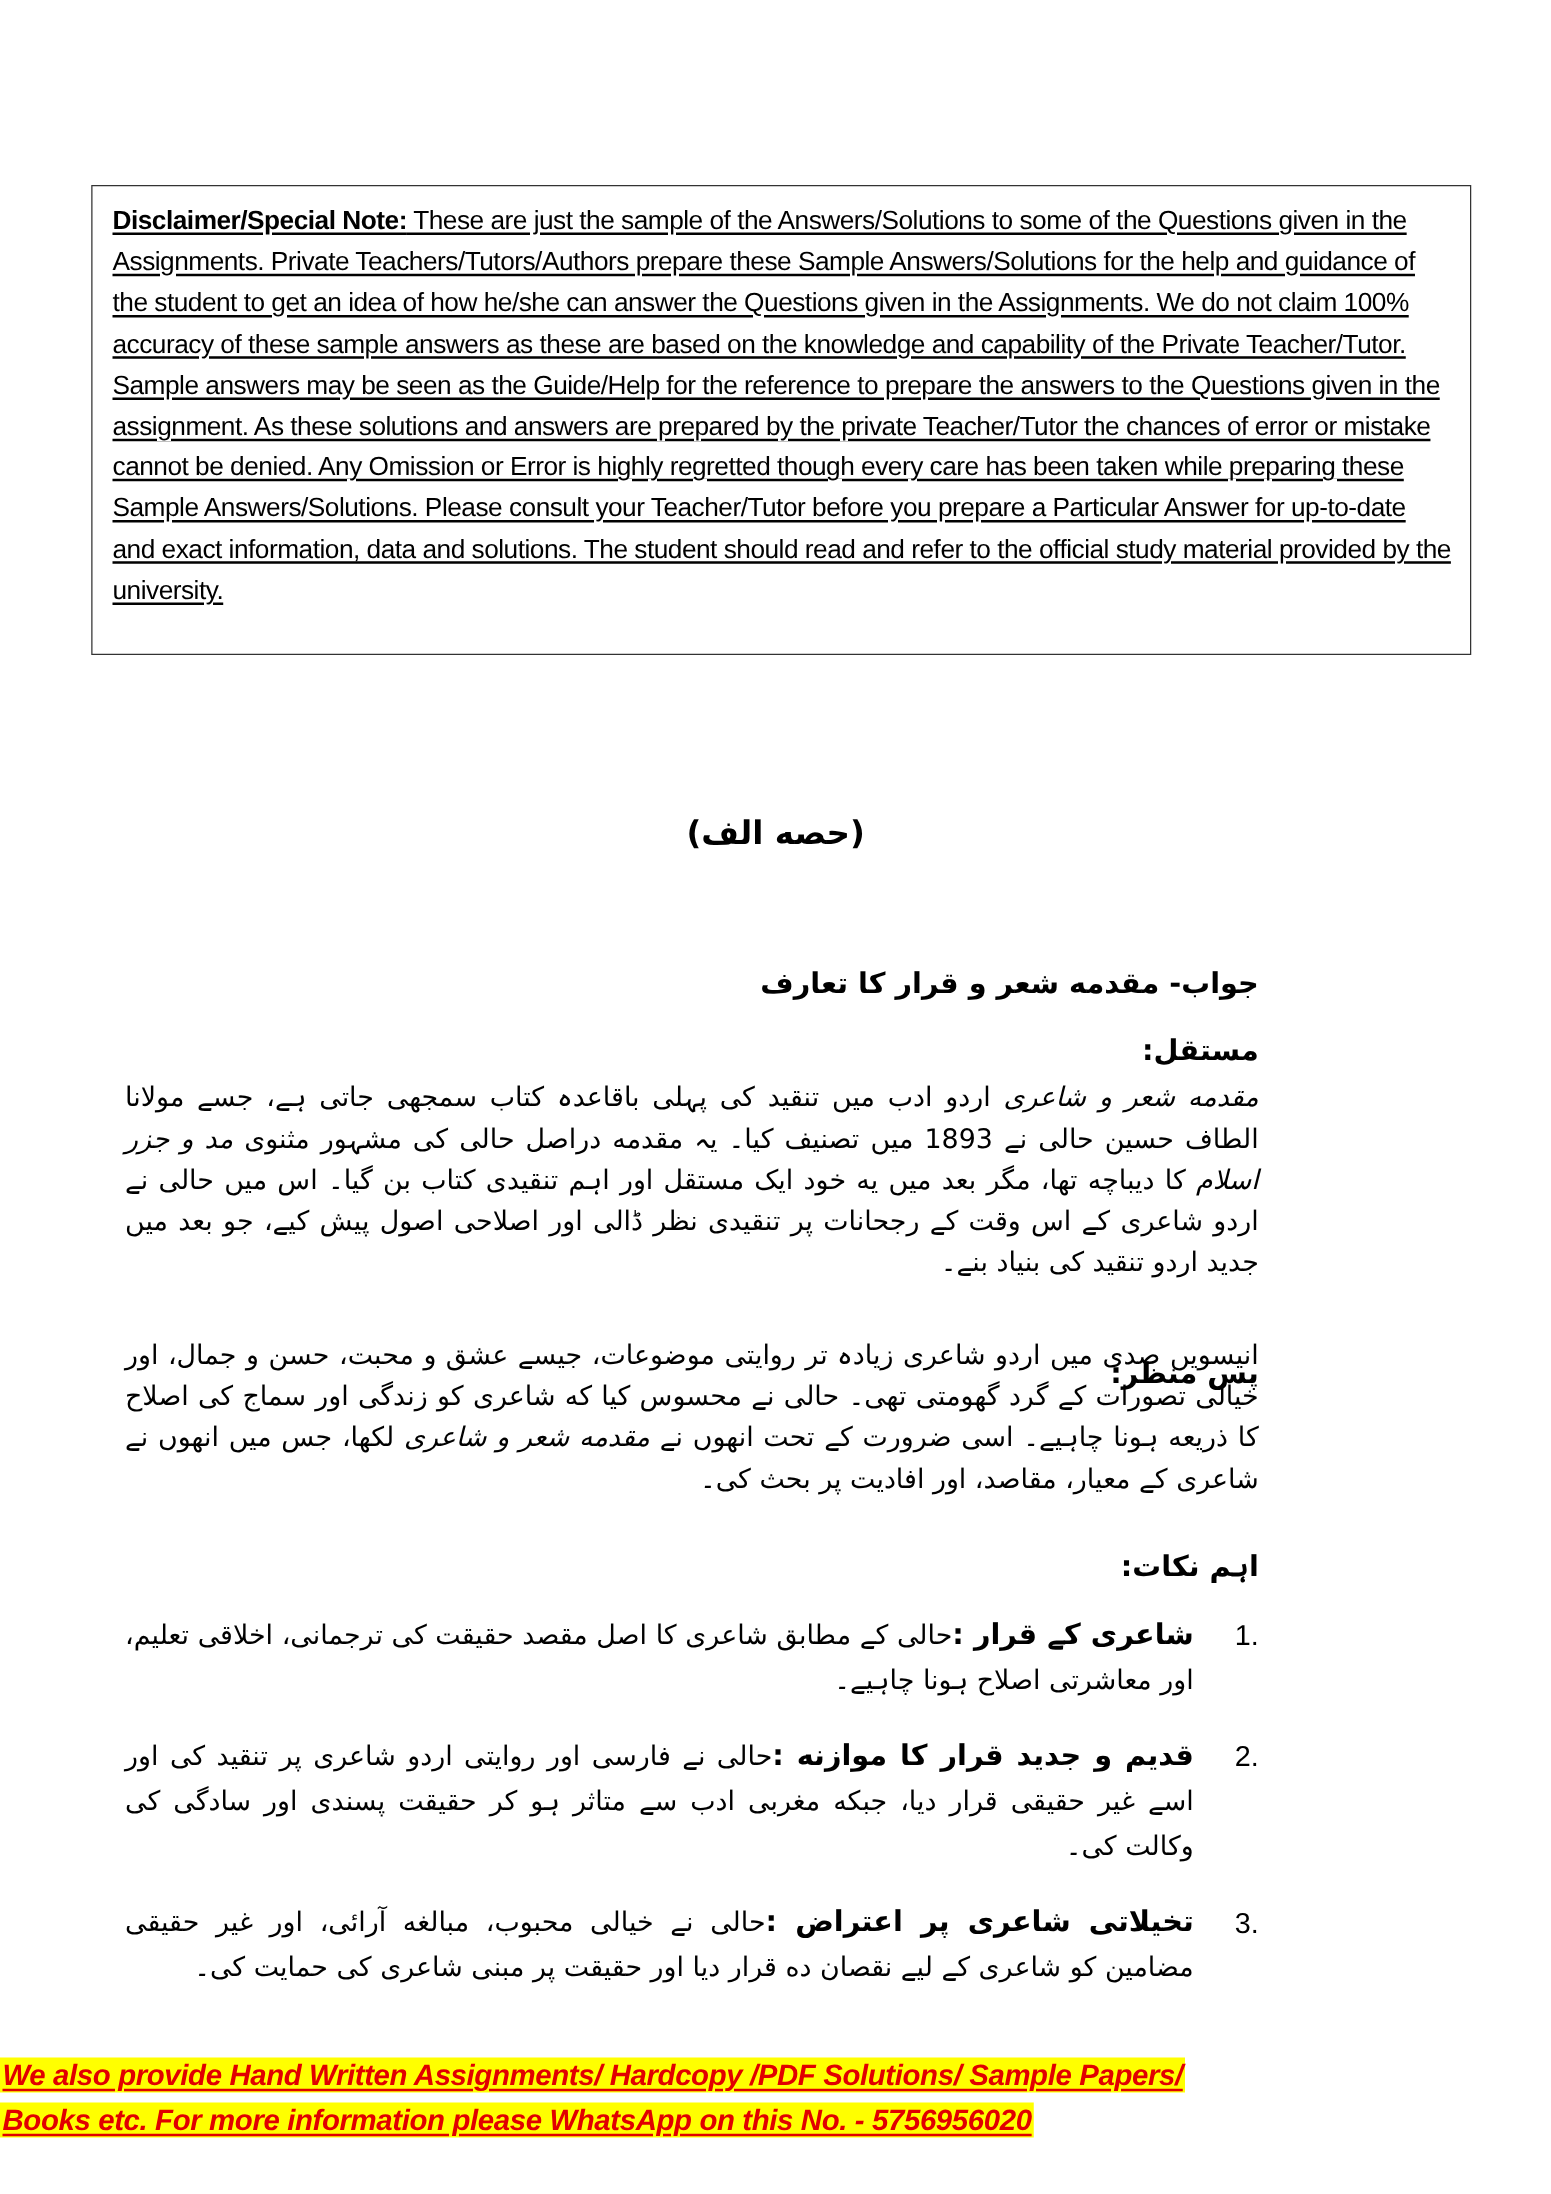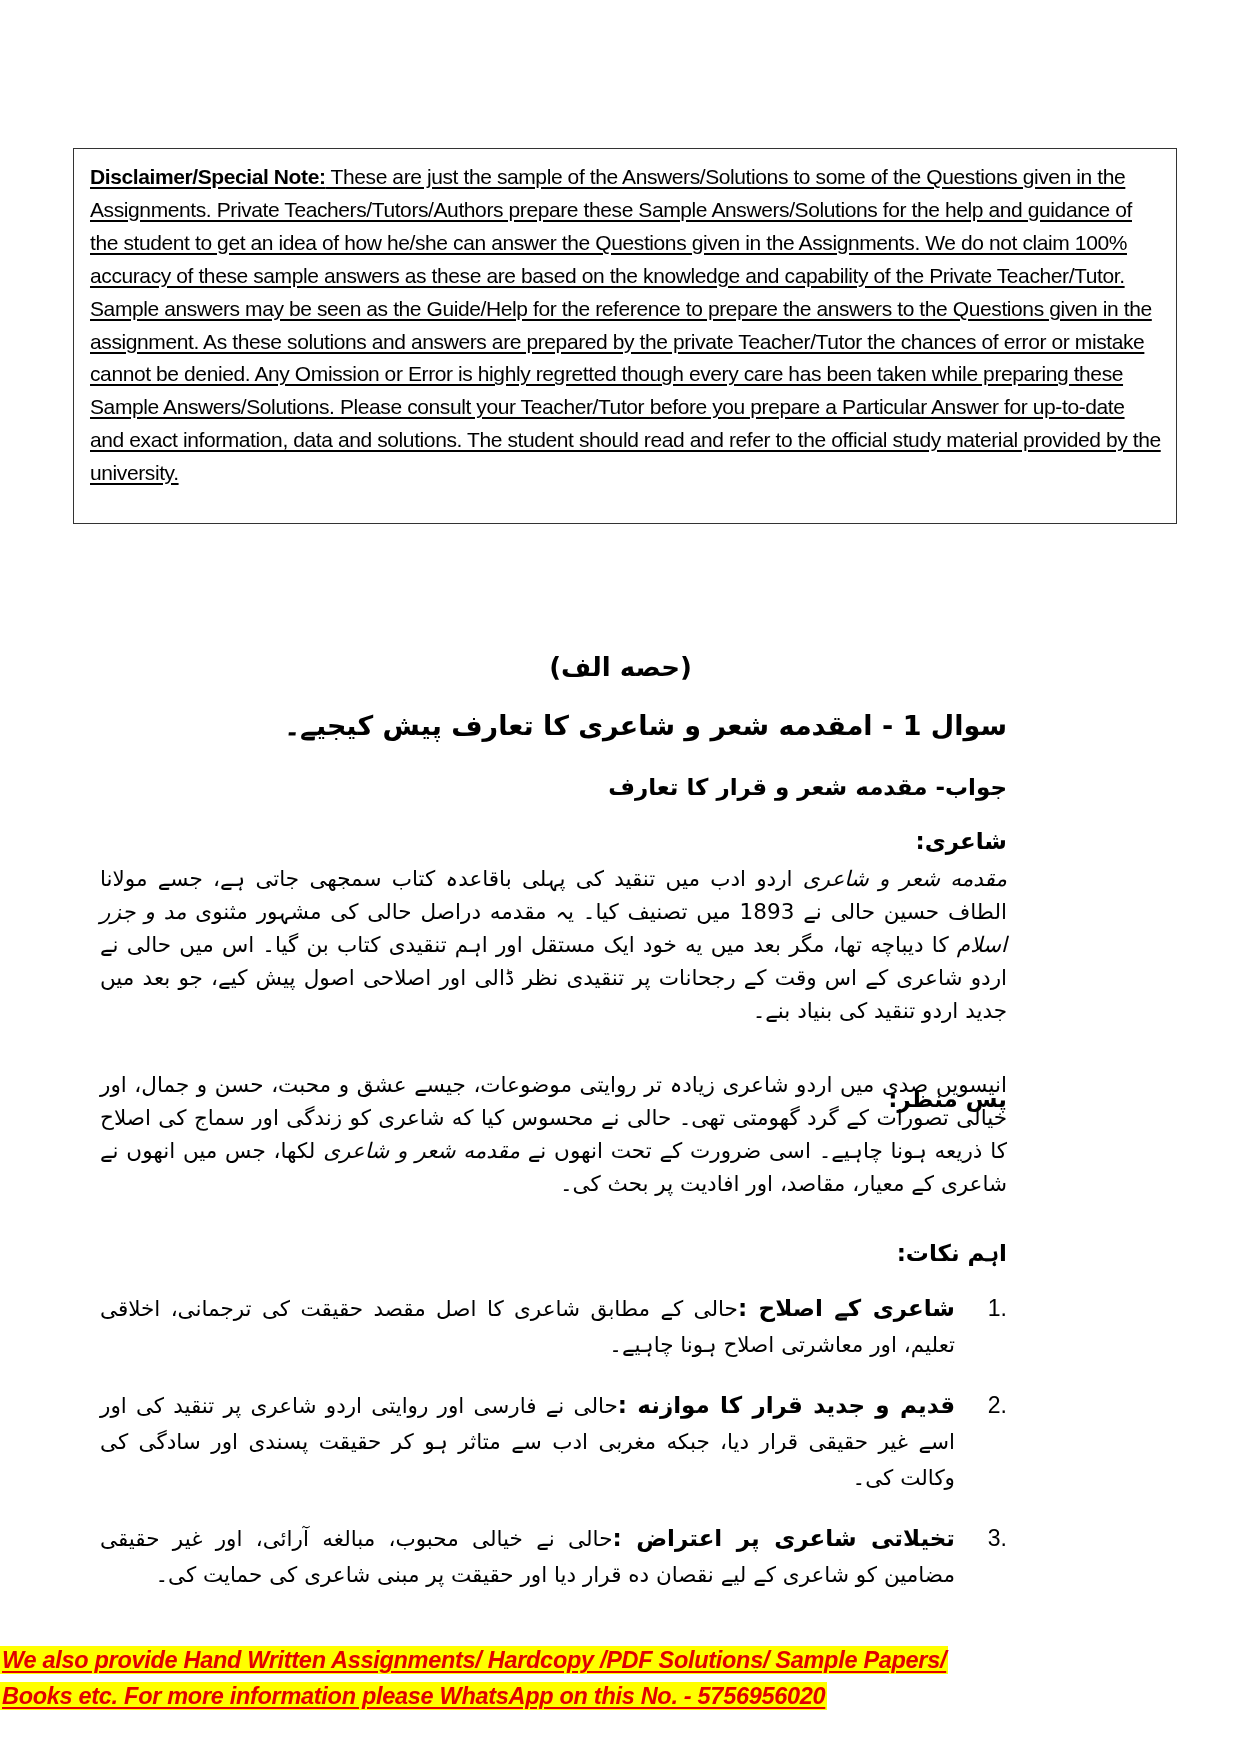--- a/index.html
+++ b/index.html
@@ -52,34 +52,33 @@
 </head>
 <body>
 
 <div class="page">
 
   <div class="disclaimer-box">
     <p class="disclaimer-text"><b>Disclaimer/Special Note:</b><span> These are just the sample of the Answers/Solutions to some of the Questions given in the Assignments. Private Teachers/Tutors/Authors prepare these Sample Answers/Solutions for the help and guidance of the student to get an idea of how he/she can answer the Questions given in the Assignments. We do not claim 100% accuracy of these sample answers as these are based on the knowledge and capability of the Private Teacher/Tutor. Sample answers may be seen as the Guide/Help for the reference to prepare the answers to the Questions given in the assignment. As these solutions and answers are prepared by the private Teacher/Tutor the chances of error or mistake cannot be denied. Any Omission or Error is highly regretted though every care has been taken while preparing these Sample Answers/Solutions. Please consult your Teacher/Tutor before you prepare a Particular Answer for up-to-date and exact information, data and solutions. The student should read and refer to the official study material provided by the university.</span></p>
   </div>
 
   <h2 class="section-heading urdu">(حصه الف)</h2>
-  <h1 class="question-title urdu">سوال 1 - امقدمه شعر و شاعری کا تعارف پیش کیجیے۔</h1>
   <h3 class="answer-title urdu">جواب- مقدمه شعر و قرار کا تعارف</h3>
 
-  <h4 class="sub-heading urdu" style="top:828px;">شاعری:</h4>
+  <h4 class="sub-heading urdu" style="top:828px;">مستقل:</h4>
   <p class="para urdu" style="top:862px;"><i>مقدمه شعر و شاعری</i><span> اردو ادب میں تنقید کی پہلی باقاعدہ کتاب سمجھی جاتی ہے، جسے مولانا الطاف حسین حالی نے 1893 میں تصنیف کیا۔ یہ مقدمه دراصل حالی کی مشہور مثنوی </span><i>مد و جزر اسلام</i><span> کا دیباچه تھا، مگر بعد میں یه خود ایک مستقل اور اہم تنقیدی کتاب بن گیا۔ اس میں حالی نے اردو شاعری کے اس وقت کے رجحانات پر تنقیدی نظر ڈالی اور اصلاحی اصول پیش کیے، جو بعد میں جدید اردو تنقید کی بنیاد بنے۔</span></p>
 
   <h4 class="sub-heading urdu" style="top:1086px;">پس منظر:</h4>
   <p class="para urdu" style="top:1068px;"><span>انیسویں صدی میں اردو شاعری زیادہ تر روایتی موضوعات، جیسے عشق و محبت، حسن و جمال، اور خیالی تصورات کے گرد گھومتی تھی۔ حالی نے محسوس کیا که شاعری کو زندگی اور سماج کی اصلاح کا ذریعه ہونا چاہیے۔ اسی ضرورت کے تحت انھوں نے </span><i>مقدمه شعر و شاعری</i><span> لکھا، جس میں انھوں نے شاعری کے معیار، مقاصد، اور افادیت پر بحث کی۔</span></p>
 
   <h4 class="sub-heading urdu" style="top:1240px;margin-left:44px;">اہم نکات:</h4>
   <ol class="points urdu" style="top:1290px;">
     <li class="point">
       <span class="point-num">1.</span>
-      <b>شاعری کے اصلاح :</b><span>حالی کے مطابق شاعری کا اصل مقصد حقیقت کی ترجمانی، اخلاقی تعلیم، اور معاشرتی اصلاح ہونا چاہیے۔</span>
+      <b>شاعری کے قرار :</b><span>حالی کے مطابق شاعری کا اصل مقصد حقیقت کی ترجمانی، اخلاقی تعلیم، اور معاشرتی اصلاح ہونا چاہیے۔</span>
     </li>
     <li class="point">
       <span class="point-num">2.</span>
       <b>قدیم و جدید قرار کا موازنه :</b><span>حالی نے فارسی اور روایتی اردو شاعری پر تنقید کی اور اسے غیر حقیقی قرار دیا، جبکه مغربی ادب سے متاثر ہو کر حقیقت پسندی اور سادگی کی وکالت کی۔</span>
     </li>
     <li class="point">
       <span class="point-num">3.</span>
       <b>تخیلاتی شاعری پر اعتراض :</b><span>حالی نے خیالی محبوب، مبالغه آرائی، اور غیر حقیقی مضامین کو شاعری کے لیے نقصان ده قرار دیا اور حقیقت پر مبنی شاعری کی حمایت کی۔</span>
     </li>
   </ol>

